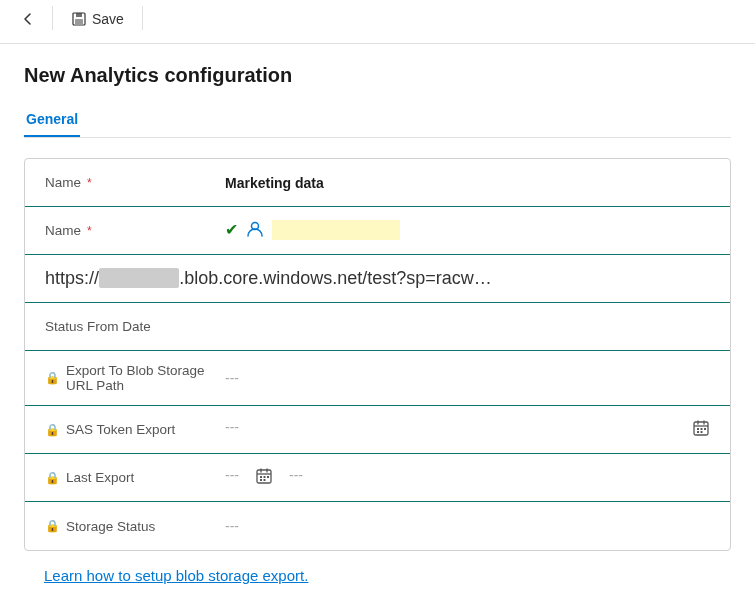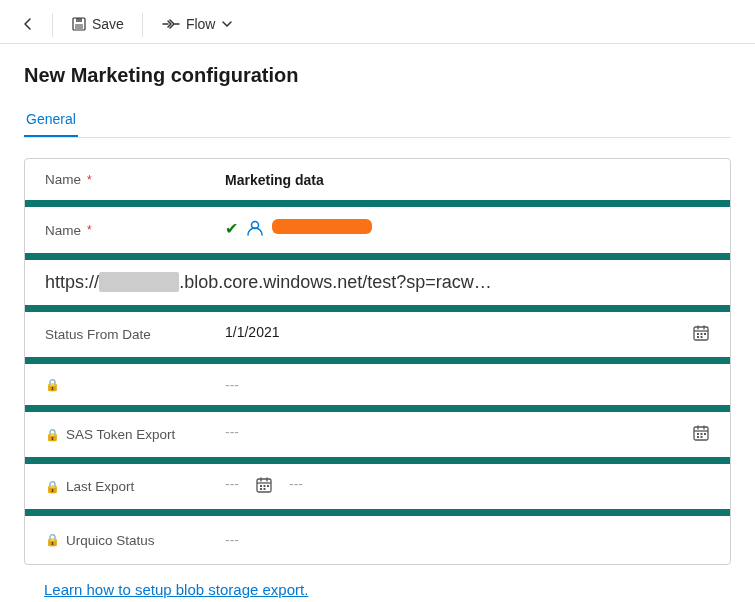--- a/index.html
+++ b/index.html
@@ -8,21 +8,21 @@
       font-size: 14px;
       background: #fff;
       color: #333;
       width: 755px;
       min-height: 602px;
     }
 
     
     .toolbar {
       display: flex;
-      align-items: flex-end;
+      align-items: flex-start;
       padding: 6px 12px;
       border-bottom: 1px solid #e0e0e0;
       gap: 4px;
       height: 44px;
     }
     .toolbar-btn {
       display: flex;
       align-items: center;
       gap: 5px;
       padding: 5px 10px;
@@ -75,37 +75,37 @@
       border-bottom: 1px solid #e0e0e0;
       margin-bottom: 20px;
     }
     .tab {
       padding: 8px 2px;
       margin-right: 20px;
       cursor: pointer;
       font-size: 14px;
       color: #333;
       border-bottom: 2px solid transparent;
-      font-weight: 400;
+      font-weight: 700;
     }
     .tab.active {
       border-bottom: 2px solid #0078d4;
       color: #0078d4;
     }
 
     
     .form-card {
       border: 1px solid #d0d0d0;
       border-radius: 4px;
     }
     .form-row {
       display: flex;
       align-items: center;
       padding: 12px 20px;
-      border-bottom: 7px solid #0f766e;
+      border-bottom: 1px solid #0f766e;
       min-height: 48px;
     }
     .form-row:last-child { border-bottom: none; }
     .form-label {
       width: 180px;
       flex-shrink: 0;
       color: #555;
       font-size: 13.5px;
       display: flex;
       align-items: center;
@@ -176,34 +176,24 @@
   <div class="toolbar-divider"></div>
   <button class="toolbar-btn">
     <svg viewBox="0 0 16 16" width="16" height="16" fill="none">
       <rect x="2" y="2" width="12" height="12" rx="1" stroke="#333" stroke-width="1.2"></rect>
       <rect x="5" y="2" width="6" height="4" fill="#333" opacity="0.7"></rect>
       <rect x="4" y="8" width="8" height="5" rx="0.5" fill="#333" opacity="0.5"></rect>
     </svg>
     <span>Save</span>
   </button>
   <div class="toolbar-divider"></div>
-  <button class="flow-btn">
-    <svg viewBox="0 0 20 16" width="20" height="16" fill="none">
-      <path d="M2 8h5M9 4l4 4-4 4M13 8h5" stroke="#333" stroke-width="1.5" stroke-linecap="round" stroke-linejoin="round"></path>
-      <path d="M7 5l3 3-3 3" stroke="#333" stroke-width="1.5" stroke-linecap="round" stroke-linejoin="round"></path>
-    </svg>
-    <span>Flow</span>
-    <svg viewBox="0 0 10 6" width="10" height="6" fill="#333" style="margin-left:2px">
-      <path d="M1 1l4 4 4-4" stroke="#333" stroke-width="1.5" fill="none" stroke-linecap="round"></path>
-    </svg>
-  </button>
 </div>
 
 <div class="page-content">
-  <h1 class="page-title">New Marketing configuration</h1>
+  <h1 class="page-title">New Analytics configuration</h1>
 
   <div class="tabs">
     <div class="tab active">
       <span>General</span>
     </div>
   </div>
 
   <div class="form-card">
 
     <div class="form-row">
@@ -222,85 +212,71 @@
         <span class="required-star">*</span>
       </div>
       <div class="form-value">
         <span class="owner-check">✔</span>
         <span class="owner-person-icon">
           <svg width="18" height="18" viewBox="0 0 18 18" fill="none">
             <circle cx="9" cy="6" r="3.5" stroke="#0078d4" stroke-width="1.5"></circle>
             <path d="M2 16c0-3.866 3.134-7 7-7s7 3.134 7 7" stroke="#0078d4" stroke-width="1.5" stroke-linecap="round"></path>
           </svg>
         </span>
-        <span style="background:#f97316; color:transparent; border-radius:6px; padding:0 4px; font-size:13px; user-select:none;">Urquico Nichele</span>
+        <span style="background:#fef9c3; color:transparent; border-radius:0; padding:0 4px; font-size:17px; user-select:none;">Urquico Nichele</span>
       </div>
     </div>
 
     <div class="form-row">
       <div class="form-value">
         <span class="url-text">https://<span style="background:#ccc;color:transparent;border-radius:2px;padding:0 2px;">■■■■■■■</span>.blob.core.windows.net/test?sp=racwdl&amp;st=2021-01-27T1...</span>
       </div>
     </div>
 
     <div class="form-row">
       <div class="form-label">
         <span>Status From Date</span>
       </div>
-      <div class="form-value">
-        <span>1/1/2021</span>
+    </div>
+
+    <div class="form-row">
+      <div class="form-label">
+        <span class="lock-icon">🔒</span>
+        <span>Export To Blob Storage URL Path</span>
+      </div>
+      <div class="form-value dashes">
+        <span>---</span>
+      </div>
+    </div>
+
+    <div class="form-row">
+      <div class="form-label">
+        <span class="lock-icon">🔒</span>
+        <span>SAS Token Export</span>
+      </div>
+      <div class="form-value dashes">
+        <span>---</span>
         <span class="calendar-icon" style="margin-left:auto;">
           <svg width="18" height="18" viewBox="0 0 18 18" fill="none">
             <rect x="2" y="3" width="14" height="13" rx="1.5" stroke="#555" stroke-width="1.3"></rect>
             <path d="M6 2v3M12 2v3" stroke="#555" stroke-width="1.3" stroke-linecap="round"></path>
             <path d="M2 7h14" stroke="#555" stroke-width="1.3"></path>
             <rect x="5" y="9" width="2" height="2" fill="#555" rx="0.3"></rect>
             <rect x="8.5" y="9" width="2" height="2" fill="#555" rx="0.3"></rect>
             <rect x="12" y="9" width="2" height="2" fill="#555" rx="0.3"></rect>
             <rect x="5" y="12" width="2" height="2" fill="#555" rx="0.3"></rect>
             <rect x="8.5" y="12" width="2" height="2" fill="#555" rx="0.3"></rect>
           </svg>
         </span>
       </div>
     </div>
 
     <div class="form-row">
       <div class="form-label">
         <span class="lock-icon">🔒</span>
-      </div>
-      <div class="form-value dashes">
-        <span>---</span>
-      </div>
-    </div>
-
-    <div class="form-row">
-      <div class="form-label">
-        <span class="lock-icon">🔒</span>
-        <span>SAS Token Export</span>
-      </div>
-      <div class="form-value dashes">
-        <span>---</span>
-        <span class="calendar-icon" style="margin-left:auto;">
-          <svg width="18" height="18" viewBox="0 0 18 18" fill="none">
-            <rect x="2" y="3" width="14" height="13" rx="1.5" stroke="#555" stroke-width="1.3"></rect>
-            <path d="M6 2v3M12 2v3" stroke="#555" stroke-width="1.3" stroke-linecap="round"></path>
-            <path d="M2 7h14" stroke="#555" stroke-width="1.3"></path>
-            <rect x="5" y="9" width="2" height="2" fill="#555" rx="0.3"></rect>
-            <rect x="8.5" y="9" width="2" height="2" fill="#555" rx="0.3"></rect>
-            <rect x="12" y="9" width="2" height="2" fill="#555" rx="0.3"></rect>
-            <rect x="5" y="12" width="2" height="2" fill="#555" rx="0.3"></rect>
-            <rect x="8.5" y="12" width="2" height="2" fill="#555" rx="0.3"></rect>
-          </svg>
-        </span>
-      </div>
-    </div>
-
-    <div class="form-row">
-      <div class="form-label">
-        <span class="lock-icon">🔒</span>
         <span>Last Export</span>
       </div>
       <div class="form-value dashes">
         <span>---</span>
         <span style="margin-left:8px; margin-right:8px;">
           <svg width="18" height="18" viewBox="0 0 18 18" fill="none">
             <rect x="2" y="3" width="14" height="13" rx="1.5" stroke="#555" stroke-width="1.3"></rect>
             <path d="M6 2v3M12 2v3" stroke="#555" stroke-width="1.3" stroke-linecap="round"></path>
             <path d="M2 7h14" stroke="#555" stroke-width="1.3"></path>
             <rect x="5" y="9" width="2" height="2" fill="#555" rx="0.3"></rect>
@@ -310,21 +286,21 @@
             <rect x="8.5" y="12" width="2" height="2" fill="#555" rx="0.3"></rect>
           </svg>
         </span>
         <span>---</span>
       </div>
     </div>
 
     <div class="form-row" style="border-bottom:none;">
       <div class="form-label">
         <span class="lock-icon">🔒</span>
-        <span>Urquico Status</span>
+        <span>Storage Status</span>
       </div>
       <div class="form-value dashes">
         <span>---</span>
       </div>
     </div>
 
   </div>
 
   <div class="learn-link-row">
     <a class="learn-link" href="#">Learn how to setup blob storage export.</a>

